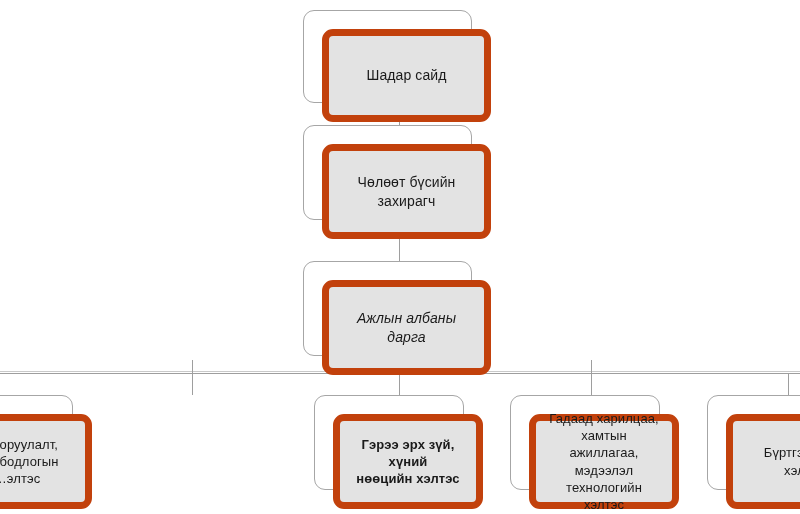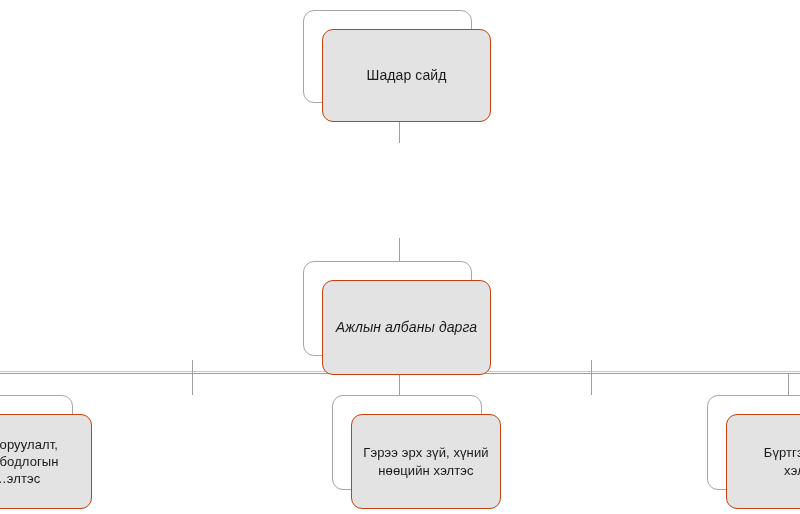--- a/index.html
+++ b/index.html
@@ -40,21 +40,21 @@
     border-radius: 11px;
     background: #ffffff;
   }
   .node .card {
     position: absolute;
     left: 19px;
     top: 19px;
     width: 100%;
     height: 100%;
     box-sizing: border-box;
-    border: 1px solid #c2410c;
+    border: 7px solid #c2410c;
     border-radius: 11px;
     background: #e3e3e3;
     display: flex;
     align-items: center;
     justify-content: center;
     padding: 4px 10px;
   }
   .node .label {
     color: #1a1a1a;
     font-size: 13.5px;
@@ -92,46 +92,62 @@
   <div class="conn v" style="left:591px; top:360px; height:35px;"></div>
   <div class="conn v" style="left:788px; top:373px; height:22px;"></div>
 
   <div class="node lvl1" style="left:303px; top:10px; width:169px; height:93px;">
     <div class="ghost"></div>
     <div class="card">
       <div class="label">Шадар сайд</div>
     </div>
   </div>
 
+  <div class="node lvl2" style="left:303px; top:125px; width:169px; height:95px;">
+    <div class="ghost"></div>
+    <div class="card">
+      <div class="label">Чөлөөт бүсийн
+захирагч</div>
+    </div>
+  </div>
 
   <div class="node lvl3" style="left:303px; top:261px; width:169px; height:95px;font-style:italic;">
     <div class="ghost"></div>
     <div class="card">
       <div class="label">Ажлын албаны дарга</div>
     </div>
   </div>
 
   <div class="node leaf" style="left:-77px; top:395px; width:150px; height:95px;">
     <div class="ghost"></div>
     <div class="card">
       <div class="label">…э оруулалт,
 …н бодлогын
 …элтэс</div>
     </div>
   </div>
 
 
-  <div class="node leaf" style="left:332px; top:395px; width:150px; height:95px;">
+  <div class="node leaf" style="left:314px; top:395px; width:150px; height:95px;font-weight:bold;">
     <div class="ghost"></div>
     <div class="card">
       <div class="label">Гэрээ эрх зүй, хүний
 нөөцийн хэлтэс</div>
     </div>
   </div>
 
+  <div class="node leaf" style="left:510px; top:395px; width:150px; height:95px;">
+    <div class="ghost"></div>
+    <div class="card">
+      <div class="label">Гадаад харилцаа,
+хамтын ажиллагаа,
+мэдээлэл
+технологийн хэлтэс</div>
+    </div>
+  </div>
 
   <div class="node leaf" style="left:707px; top:395px; width:150px; height:95px;">
     <div class="ghost"></div>
     <div class="card">
       <div class="label">Бүртгэл, с…
 хэл…</div>
     </div>
   </div>
 
 </div>

